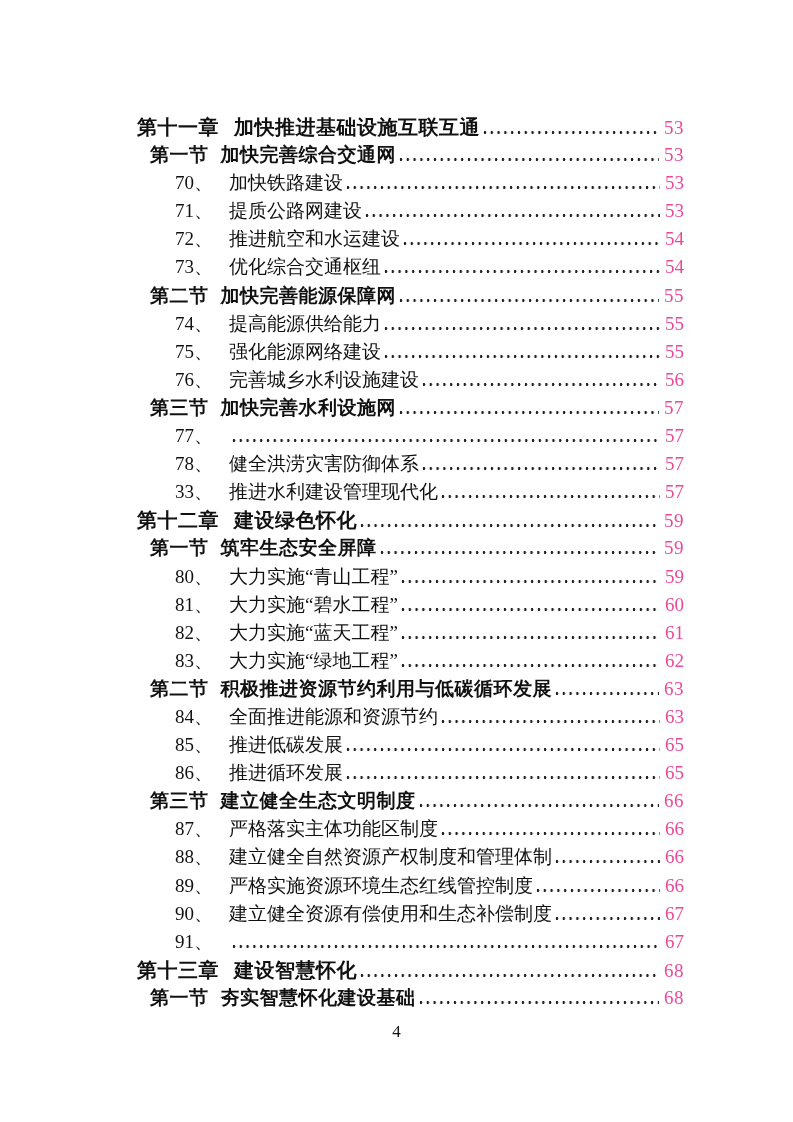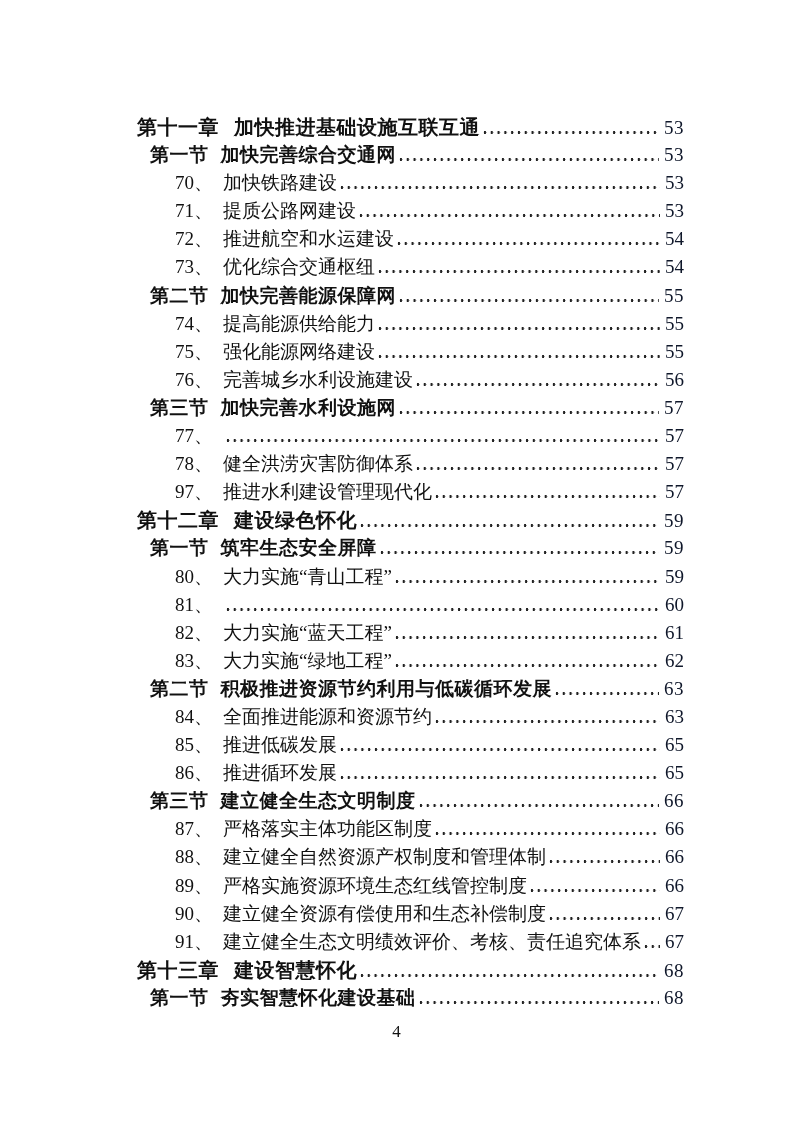--- a/index.html
+++ b/index.html
@@ -44,39 +44,39 @@
     letter-spacing: 0.5px;
   }
   .level-item {
     padding-left: 175px;
     font-weight: normal;
     font-size: 19px;
   }
   .toc-label { white-space: nowrap; }
   .level-chapter .toc-label { margin-right: 15px; }
   .level-section .toc-label { margin-right: 12px; }
-  .level-item .toc-label { margin-right: 10px; text-align: right; }
+  .level-item .toc-label { margin-right: 16px; text-align: right; }
   .toc-title { white-space: nowrap; }
   .toc-dots {
     flex: 1 1 auto;
     min-width: 10px;
     height: 5px;
     margin: 0 5px 0 3px;
     position: relative;
     top: 1px;
     background-image: radial-gradient(circle at 2px 2.5px, #222222 1.15px, transparent 1.55px);
     background-size: 6.8px 5px;
     background-repeat: repeat-x;
     background-position: left bottom;
   }
   .toc-page {
     font-family: "Liberation Serif", "DejaVu Serif", serif;
     font-weight: normal;
     font-size: 19px;
-    color: #0f172a;
+    color: #ec4899;
   }
   .footer {
     position: absolute;
     top: 1022px;
     left: 0;
     right: 0;
     text-align: center;
   }
   .footer .page-num {
     font-family: "Liberation Serif", "DejaVu Serif", serif;
@@ -161,21 +161,21 @@
       <span class="toc-dots"></span>
       <span class="toc-page">57</span>
     </div>
       <div class="toc-row level-item">
       <span class="toc-label">78、</span>
       <span class="toc-title">健全洪涝灾害防御体系</span>
       <span class="toc-dots"></span>
       <span class="toc-page">57</span>
     </div>
       <div class="toc-row level-item">
-      <span class="toc-label">97、</span>
+      <span class="toc-label">33、</span>
       <span class="toc-title">推进水利建设管理现代化</span>
       <span class="toc-dots"></span>
       <span class="toc-page">57</span>
     </div>
       <div class="toc-row level-chapter">
       <span class="toc-label">第十二章</span>
       <span class="toc-title">建设绿色怀化</span>
       <span class="toc-dots"></span>
       <span class="toc-page">59</span>
     </div>
@@ -186,20 +186,21 @@
       <span class="toc-page">59</span>
     </div>
       <div class="toc-row level-item">
       <span class="toc-label">80、</span>
       <span class="toc-title">大力实施“青山工程”</span>
       <span class="toc-dots"></span>
       <span class="toc-page">59</span>
     </div>
       <div class="toc-row level-item">
       <span class="toc-label">81、</span>
+      <span class="toc-title">大力实施“碧水工程”</span>
       <span class="toc-dots"></span>
       <span class="toc-page">60</span>
     </div>
       <div class="toc-row level-item">
       <span class="toc-label">82、</span>
       <span class="toc-title">大力实施“蓝天工程”</span>
       <span class="toc-dots"></span>
       <span class="toc-page">61</span>
     </div>
       <div class="toc-row level-item">
@@ -257,21 +258,20 @@
       <span class="toc-page">66</span>
     </div>
       <div class="toc-row level-item">
       <span class="toc-label">90、</span>
       <span class="toc-title">建立健全资源有偿使用和生态补偿制度</span>
       <span class="toc-dots"></span>
       <span class="toc-page">67</span>
     </div>
       <div class="toc-row level-item">
       <span class="toc-label">91、</span>
-      <span class="toc-title">建立健全生态文明绩效评价、考核、责任追究体系</span>
       <span class="toc-dots"></span>
       <span class="toc-page">67</span>
     </div>
       <div class="toc-row level-chapter">
       <span class="toc-label">第十三章</span>
       <span class="toc-title">建设智慧怀化</span>
       <span class="toc-dots"></span>
       <span class="toc-page">68</span>
     </div>
       <div class="toc-row level-section">

